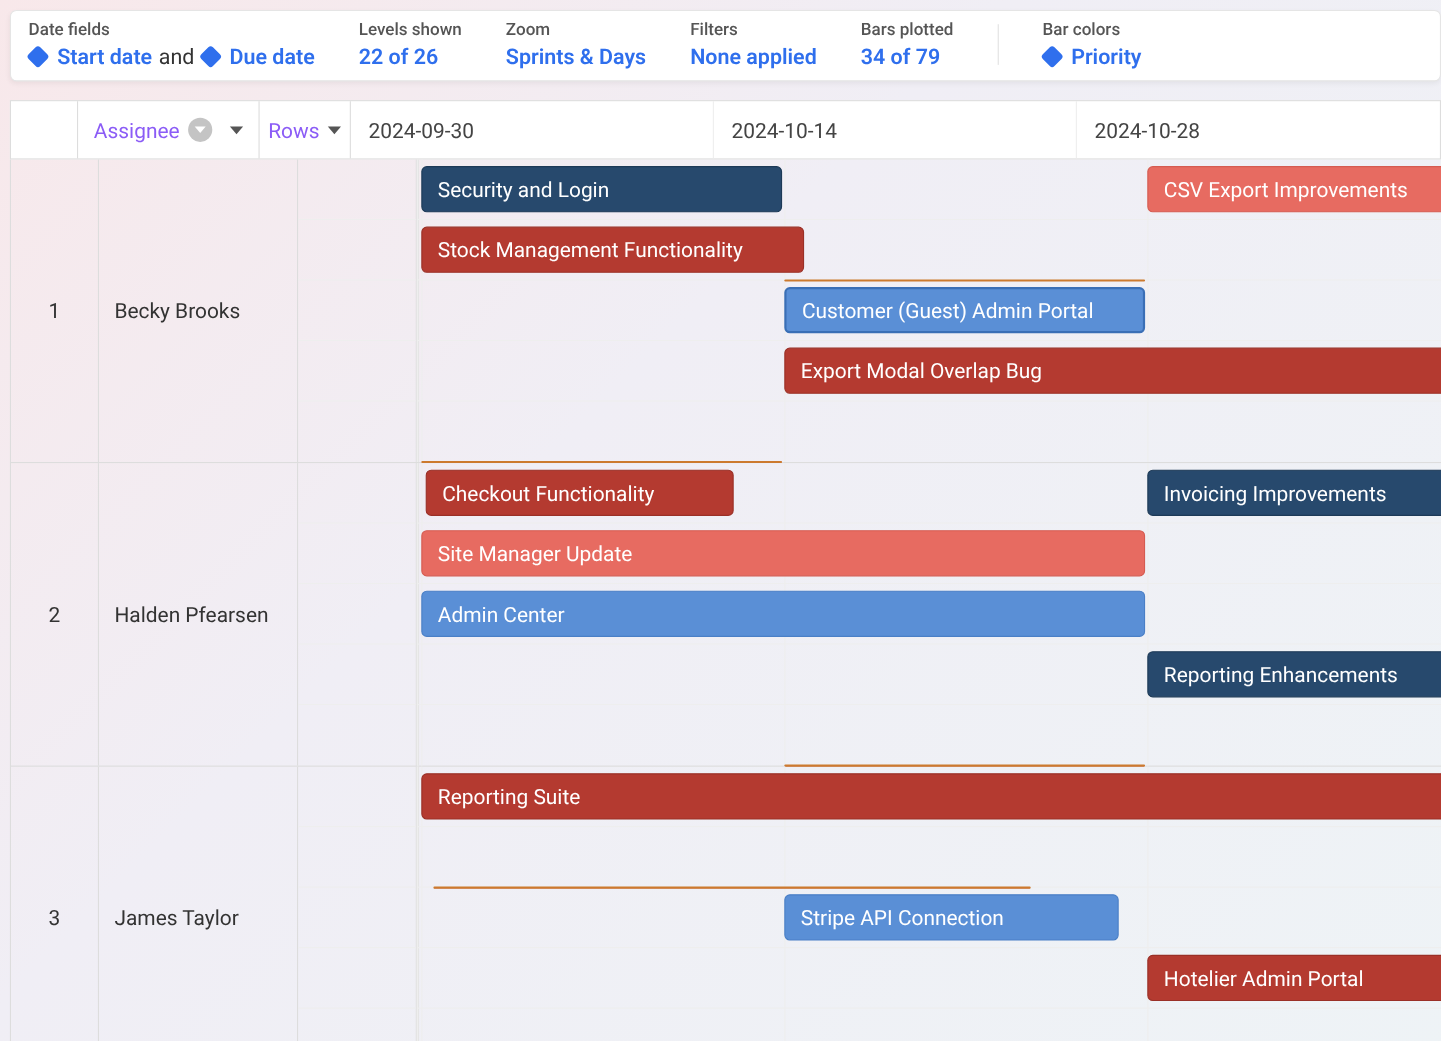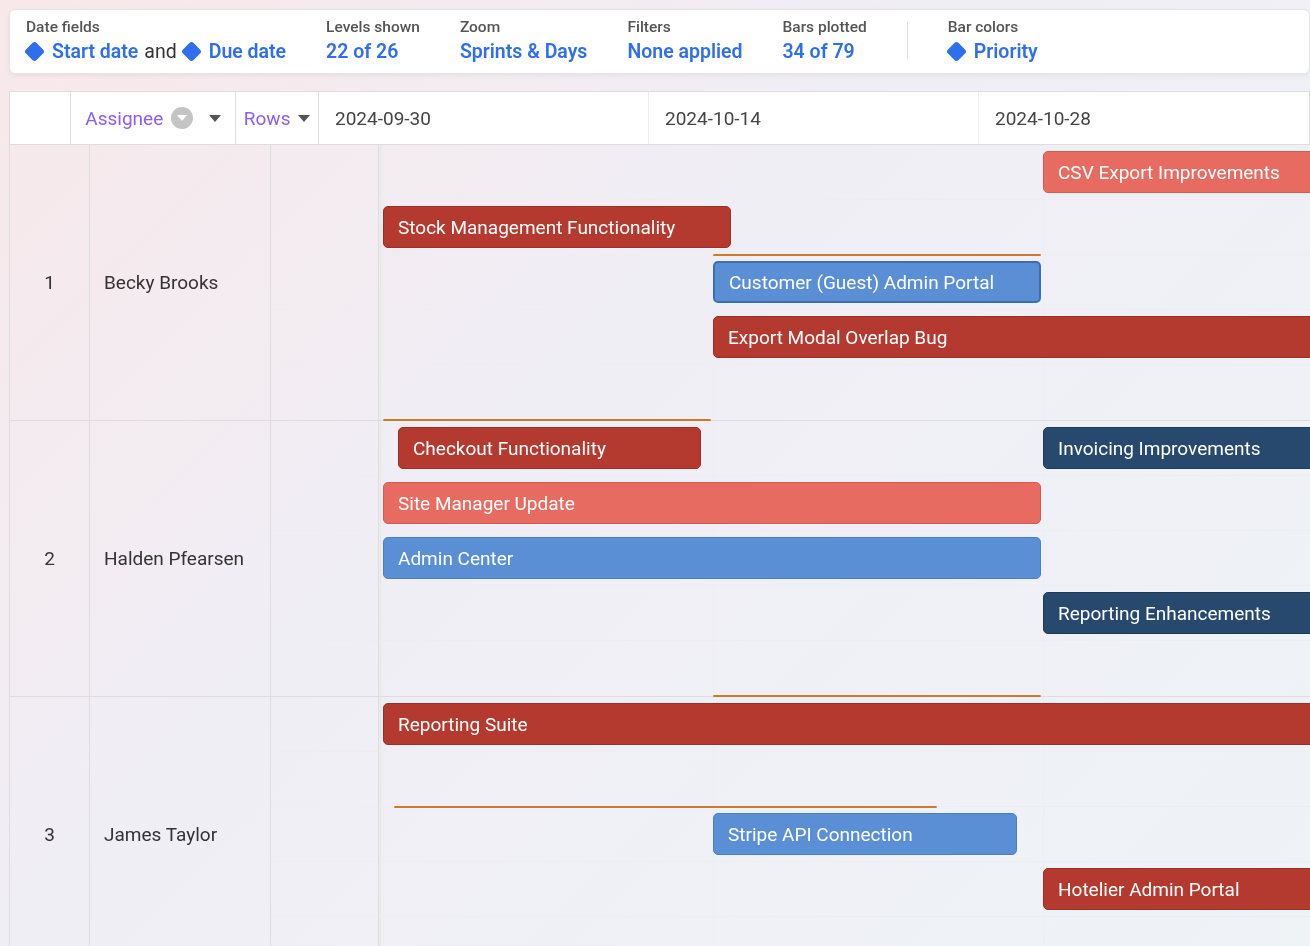--- a/index.html
+++ b/index.html
@@ -136,20 +136,21 @@
           <div class="lane"></div>
           <div class="lane"></div>
           <div class="lane" style="border-bottom: none;"></div>
         </div>
         <div class="lanes" style="height: 275px;">
           <div class="gridline left-edge" style="left: 0px;"></div>
           <div class="gridline" style="left: 4px;"></div>
           <div class="gridline" style="left: 334px;"></div>
           <div class="gridline" style="left: 664px;"></div>
           <div class="lane">
+            <div class="bar c-navy" style="left: 4px; width: 328px;">Security and Login</div>
             <div class="bar c-salmon" style="left: 664px; width: 280px;">CSV Export Improvements</div>
           </div>
           <div class="lane">
             <div class="bar c-darkred" style="left: 4px; width: 348px;">Stock Management Functionality</div>
             <div class="bar c-orange" style="left: 334px; width: 328px;">Hotels.com Connector</div>
           </div>
           <div class="lane">
             <div class="bar c-blue sel" style="left: 334px; width: 328px;">Customer (Guest) Admin Portal</div>
           </div>
           <div class="lane">
@@ -169,21 +170,21 @@
           <div class="lane"></div>
           <div class="lane"></div>
           <div class="lane" style="border-bottom: none;"></div>
         </div>
         <div class="lanes" style="height: 275px;">
           <div class="gridline left-edge" style="left: 0px;"></div>
           <div class="gridline" style="left: 4px;"></div>
           <div class="gridline" style="left: 334px;"></div>
           <div class="gridline" style="left: 664px;"></div>
           <div class="lane">
-            <div class="bar c-darkred" style="left: 19px; width: 303px;">Checkout Functionality</div>
+            <div class="bar c-darkred" style="left: 8px; width: 280px;">Checkout Functionality</div>
             <div class="bar c-navy" style="left: 664px; width: 280px;">Invoicing Improvements</div>
           </div>
           <div class="lane">
             <div class="bar c-salmon" style="left: 4px; width: 658px;">Site Manager Update</div>
           </div>
           <div class="lane">
             <div class="bar c-blue" style="left: 4px; width: 658px;">Admin Center</div>
           </div>
           <div class="lane">
             <div class="bar c-navy" style="left: 664px; width: 280px;">Reporting Enhancements</div>

